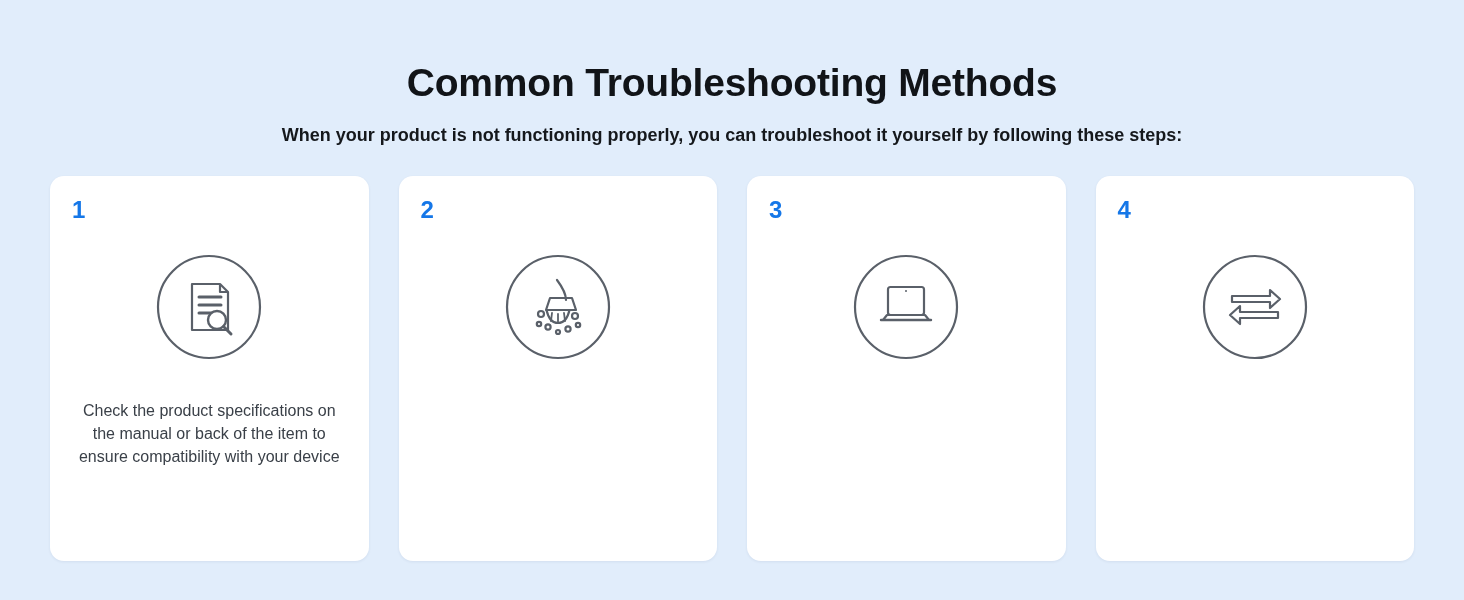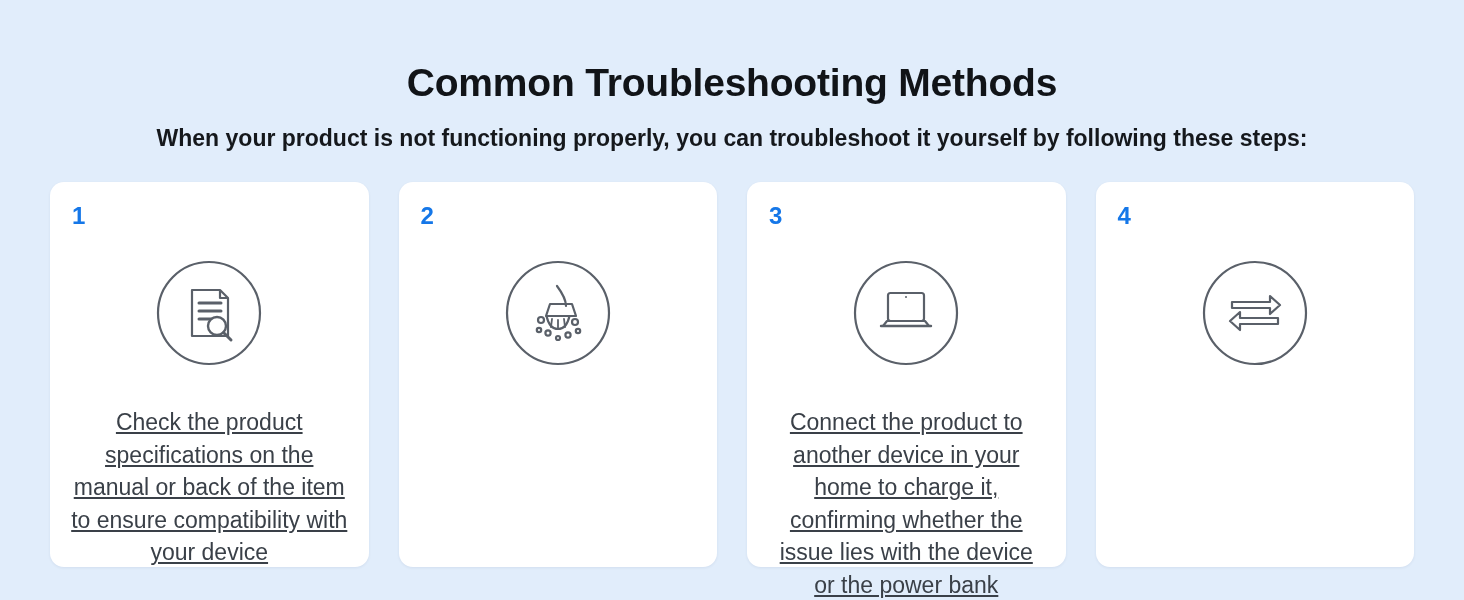--- a/index.html
+++ b/index.html
@@ -26,21 +26,21 @@
     margin-top: 62px;
     font-size: 39px;
     font-weight: bold;
     color: #111418;
     letter-spacing: -0.2px;
     line-height: 1.1;
     text-align: center;
   }
   .subtitle {
     margin-top: 20px;
-    font-size: 23px;
+    font-size: 18px;
     font-weight: bold;
     color: #15181c;
     text-align: center;
     line-height: 1.2;
   }
   .cards {
     margin-top: 30px;
     display: flex;
     flex-direction: row;
     gap: 30px;
@@ -71,26 +71,25 @@
   .icon-wrap {
     margin-top: 32px;
     width: 106px;
     height: 106px;
     display: flex;
     align-items: center;
     justify-content: center;
   }
   .card-text {
     margin-top: 40px;
-    font-size: 23px;
+    font-size: 16px;
     line-height: 1.41;
     color: #3a4048;
     text-align: center;
     max-width: 290px;
-    text-decoration: underline;
   }
   svg { display: block; }
 </style>
 </head>
 <body>
 
 <div class="page">
 
   <div class="title">Common Troubleshooting Methods</div>
   <div class="subtitle">When your product is not functioning properly, you can troubleshoot it yourself by following these steps:</div>
@@ -140,21 +139,20 @@
       <div class="card-number">3</div>
       <div class="icon-wrap">
         <svg width="106" height="106" viewBox="0 0 106 106" fill="none" stroke="#5a6069" stroke-width="2.2">
           <circle cx="53" cy="53" r="51" fill="none"></circle>
           <rect x="35" y="33" width="36" height="28" rx="2.5" fill="none"></rect>
           <circle cx="53" cy="37" r="1" fill="#5a6069" stroke="none"></circle>
           <line x1="28" y1="66" x2="78" y2="66" stroke-linecap="round" stroke-width="2.4"></line>
           <path d="M30 66 l4 -5 h38 l4 5" fill="none" stroke-linejoin="round"></path>
         </svg>
       </div>
-      <div class="card-text">Connect the product to another device in your home to charge it, confirming whether the issue lies with the device or the power bank</div>
     </div>
 
     <div class="card">
       <div class="card-number">4</div>
       <div class="icon-wrap">
         <svg width="106" height="106" viewBox="0 0 106 106" fill="none" stroke="#5a6069" stroke-width="2.2">
           <circle cx="53" cy="53" r="51" fill="none"></circle>
           <path d="M68 36 l10 9 -10 9 v-6 h-38 v-6 h38 z" fill="none" stroke-linejoin="round" stroke-linecap="round"></path>
           <path d="M38 52 l-10 9 10 9 v-6 h38 v-6 h-38 z" fill="none" stroke-linejoin="round" stroke-linecap="round"></path>
         </svg>

